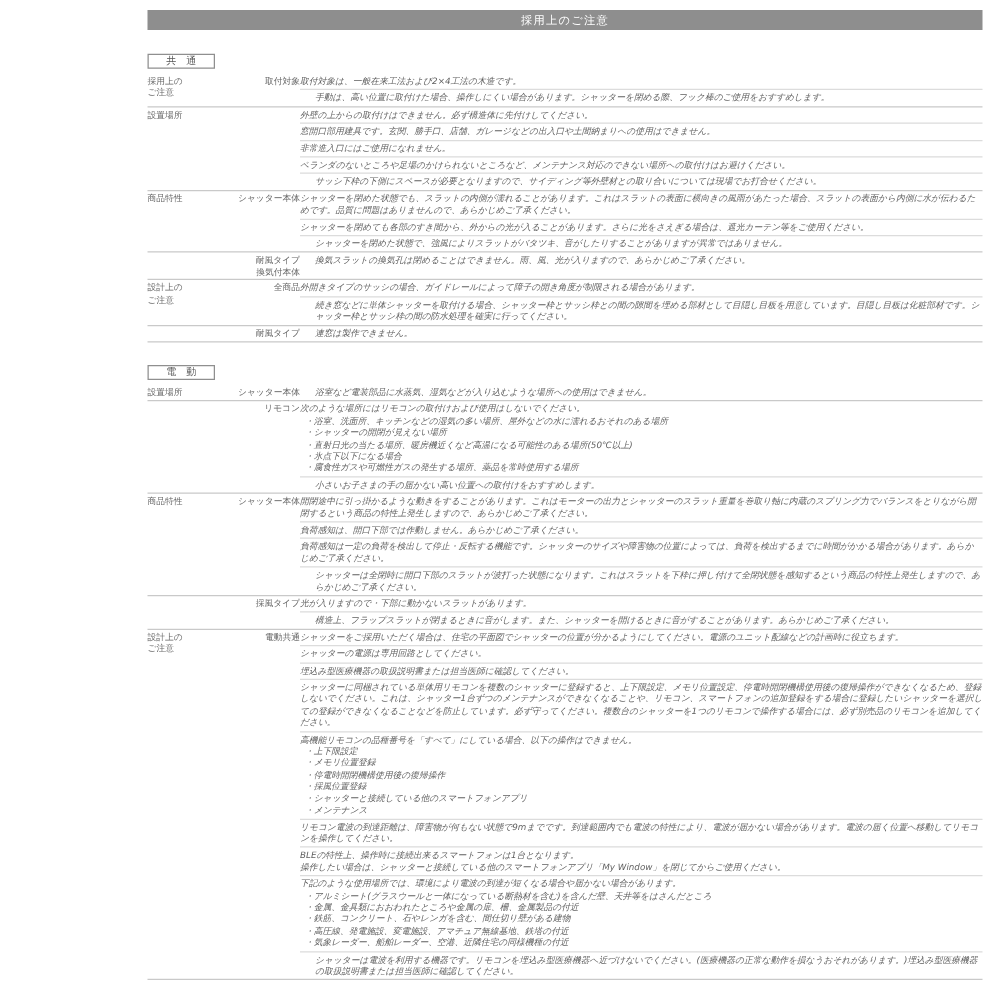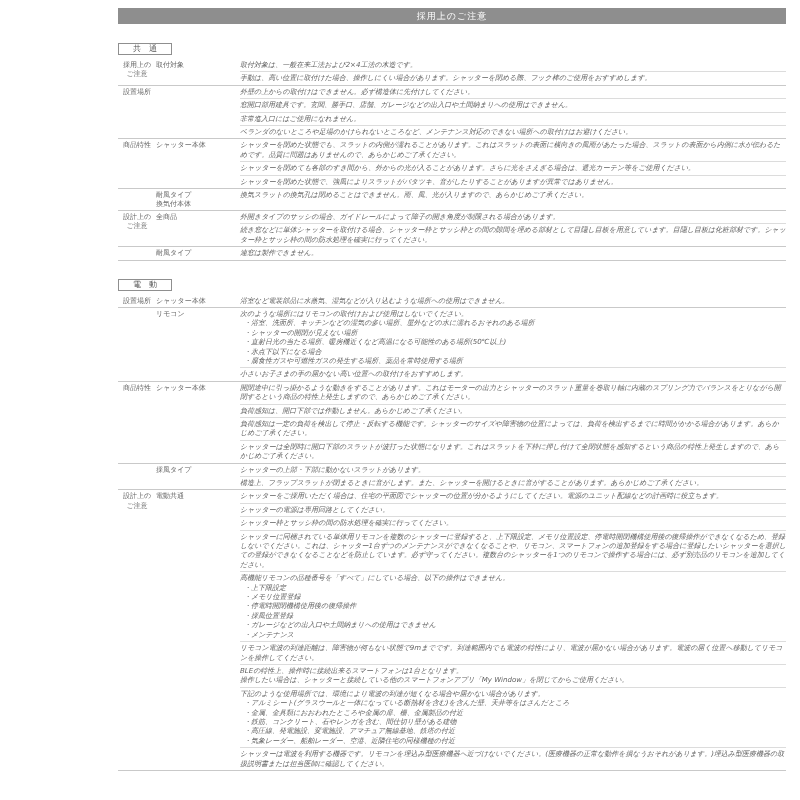--- a/index.html
+++ b/index.html
@@ -13,25 +13,25 @@
   .content{position:absolute;left:118px;top:36px;width:668px;}
   .section{margin-bottom:11px;}
   .section-label{
     display:inline-block;border:1px solid #8f8f8f;color:#555;
     font-size:8px;line-height:10px;padding:0 14px;margin:2px 0 4px 0;
   }
   .tbl{border-bottom:1px solid #c9c9c9;}
   .row{display:flex;border-top:1px solid #c9c9c9;}
   .row:first-child{border-top:none;}
   .labels{display:flex;width:122px;flex:0 0 122px;color:#666;font-size:7px;line-height:9.4px;padding-top:2px;}
-  .cat{width:38px;flex:0 0 38px;white-space:pre-line;text-align:center;}
-  .sub{width:84px;flex:0 0 84px;white-space:pre-line;}
+  .cat{width:38px;flex:0 0 38px;white-space:pre-line;}
+  .sub{width:84px;flex:0 0 84px;white-space:pre-line;text-align:right;}
   .items{flex:1;min-width:0;font-style:italic;}
   .item{border-bottom:1px solid #dcdcdc;padding:2px 0 1px 0;color:#5f5f5f;font-size:7px;line-height:9.4px;}
-  .item:last-child{border-bottom:none;}
+  .item:last-child{border-bottom:none;margin-left:12px;}
   .note-text{white-space:pre-line;}
   .bullet{padding-left:11px;text-indent:-7px;}
 </style>
 </head>
 <body>
 
 <div class="page">
   <div class="titlebar">
     <span>採用上のご注意</span>
   </div>
@@ -63,20 +63,23 @@
               </div>
               <div class="item">
                 <div class="note-text">窓開口部用建具です。玄関、勝手口、店舗、ガレージなどの出入口や土間納まりへの使用はできません。</div>
               </div>
               <div class="item">
                 <div class="note-text">非常進入口にはご使用になれません。</div>
               </div>
               <div class="item">
                 <div class="note-text">ベランダのないところや足場のかけられないところなど、メンテナンス対応のできない場所への取付けはお避けください。</div>
               </div>
+              <div class="item">
+                <div class="note-text">サッシ下枠の下側にスペースが必要となりますので、サイディング等外壁材との取り合いについては現場でお打合せください。</div>
+              </div>
             </div>
           </div>
           <div class="row">
             <div class="labels">
               <div class="cat">商品特性</div>
               <div class="sub">シャッター本体</div>
             </div>
             <div class="items">
               <div class="item">
                 <div class="note-text">シャッターを閉めた状態でも、スラットの内側が濡れることがあります。これはスラットの表面に横向きの風雨があたった場合、スラットの表面から内側に水が伝わるためです。品質に問題はありませんので、あらかじめご了承ください。</div>
@@ -181,54 +184,54 @@
               </div>
             </div>
           </div>
           <div class="row">
             <div class="labels">
               <div class="cat"></div>
               <div class="sub">採風タイプ</div>
             </div>
             <div class="items">
               <div class="item">
-                <div class="note-text">シャッターの上部・下部に動かないスラットがあります。</div>
+                <div class="note-text">光が入りますので・下部に動かないスラットがあります。</div>
               </div>
               <div class="item">
                 <div class="note-text">構造上、フラップスラットが閉まるときに音がします。また、シャッターを開けるときに音がすることがあります。あらかじめご了承ください。</div>
               </div>
             </div>
           </div>
           <div class="row">
             <div class="labels">
               <div class="cat">設計上の
 ご注意</div>
               <div class="sub">電動共通</div>
             </div>
             <div class="items">
               <div class="item">
                 <div class="note-text">シャッターをご採用いただく場合は、住宅の平面図でシャッターの位置が分かるようにしてください。電源のユニット配線などの計画時に役立ちます。</div>
               </div>
               <div class="item">
                 <div class="note-text">シャッターの電源は専用回路としてください。</div>
               </div>
               <div class="item">
-                <div class="note-text">シャッター枠とサッシ枠の間の防水処理を確実に行ってください。</div>
+                <div class="note-text">埋込み型医療機器の取扱説明書または担当医師に確認してください。</div>
               </div>
               <div class="item">
                 <div class="note-text">シャッターに同梱されている単体用リモコンを複数のシャッターに登録すると、上下限設定、メモリ位置設定、停電時開閉機構使用後の復帰操作ができなくなるため、登録しないでください。これは、シャッター1台ずつのメンテナンスができなくなることや、リモコン、スマートフォンの追加登録をする場合に登録したいシャッターを選択しての登録ができなくなることなどを防止しています。必ず守ってください。複数台のシャッターを1つのリモコンで操作する場合には、必ず別売品のリモコンを追加してください。</div>
               </div>
               <div class="item">
                 <div class="note-text">高機能リモコンの品種番号を「すべて」にしている場合、以下の操作はできません。</div>
                 <div class="bullet-list">
                   <div class="bullet">・上下限設定</div>
                   <div class="bullet">・メモリ位置登録</div>
                   <div class="bullet">・停電時開閉機構使用後の復帰操作</div>
                   <div class="bullet">・採風位置登録</div>
-                  <div class="bullet">・ガレージなどの出入口や土間納まりへの使用はできません</div>
+                  <div class="bullet">・シャッターと接続している他のスマートフォンアプリ</div>
                   <div class="bullet">・メンテナンス</div>
                 </div>
               </div>
               <div class="item">
                 <div class="note-text">リモコン電波の到達距離は、障害物が何もない状態で9mまでです。到達範囲内でも電波の特性により、電波が届かない場合があります。電波の届く位置へ移動してリモコンを操作してください。</div>
               </div>
               <div class="item">
                 <div class="note-text">BLEの特性上、操作時に接続出来るスマートフォンは1台となります。
 操作したい場合は、シャッターと接続している他のスマートフォンアプリ「My Window」を閉じてからご使用ください。</div>
               </div>

